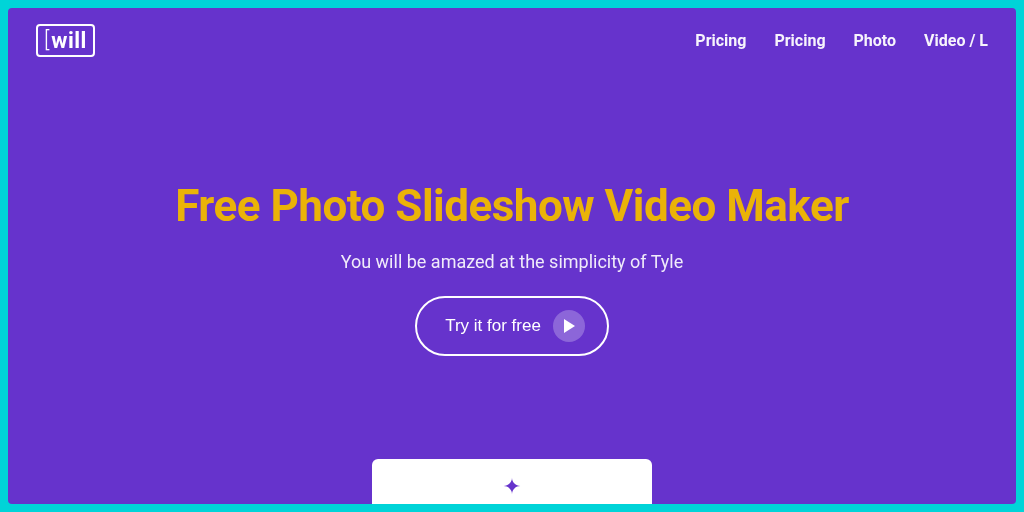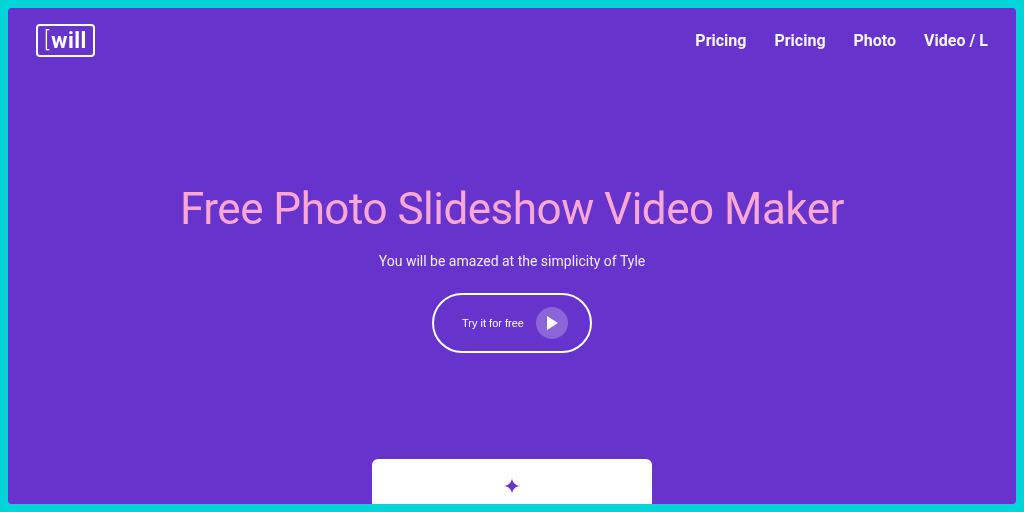--- a/index.html
+++ b/index.html
@@ -93,47 +93,47 @@
       flex: 1;
       display: flex;
       flex-direction: column;
       align-items: center;
       justify-content: center;
       padding: 0 20px;
       padding-bottom: 40px;
     }
 
     .hero-title {
-      color: #f9a8d4;
+      color: #eab308;
       font-size: 44px;
-      font-weight: 400;
+      font-weight: 700;
       text-align: center;
       margin-bottom: 18px;
       letter-spacing: -0.5px;
       line-height: 1.2;
     }
 
     .hero-subtitle {
       color: rgba(255,255,255,0.9);
-      font-size: 14px;
+      font-size: 18px;
       font-weight: 400;
       text-align: center;
       margin-bottom: 24px;
     }
 
     .cta-button {
       display: flex;
       align-items: center;
       gap: 12px;
       background: transparent;
       border: 2px solid white;
       border-radius: 50px;
       padding: 12px 22px 12px 28px;
       color: white;
-      font-size: 11px;
+      font-size: 17px;
       font-weight: 500;
       cursor: pointer;
       transition: background 0.2s;
     }
 
     .cta-play-icon {
       width: 32px;
       height: 32px;
       background: rgba(255,255,255,0.25);
       border-radius: 50%;

